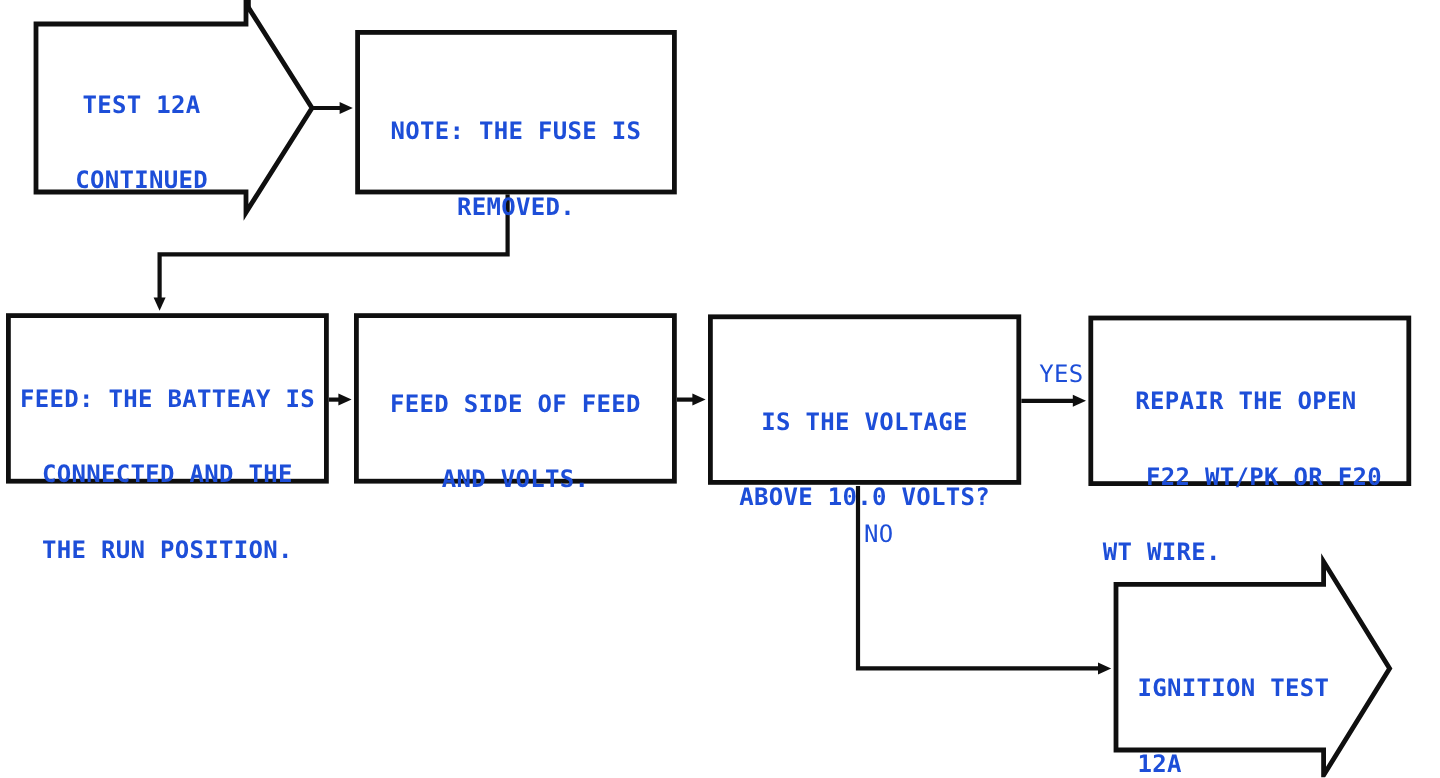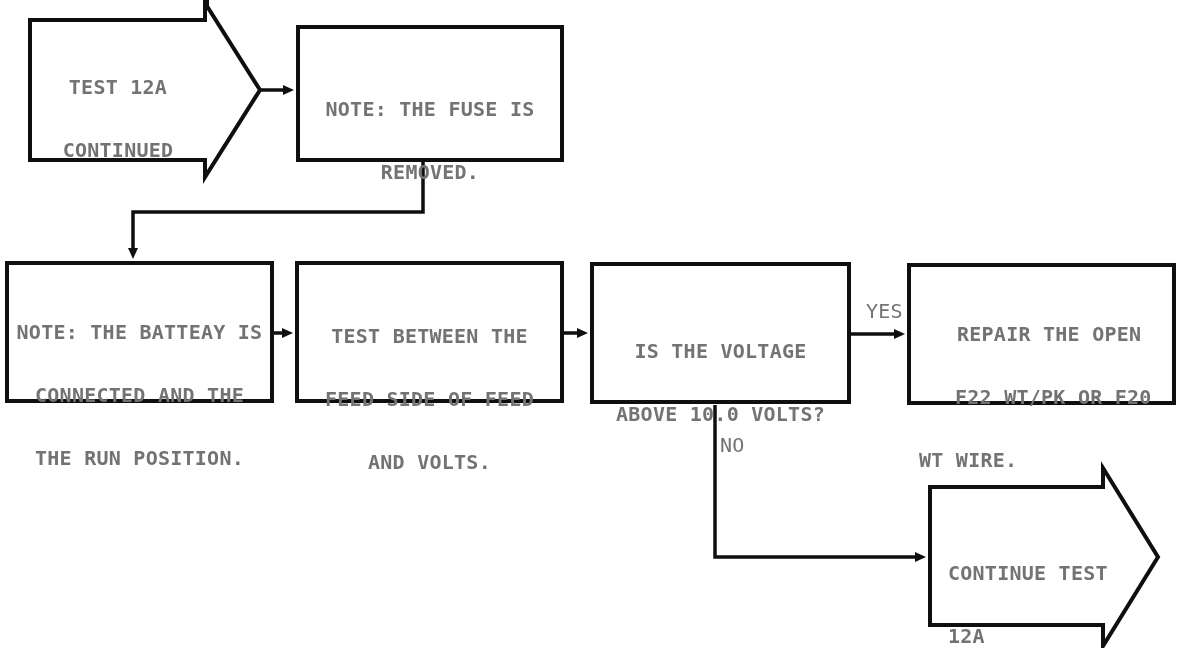--- a/index.html
+++ b/index.html
@@ -1,19 +1,19 @@
 <!DOCTYPE html>
 <html><head>
 <meta charset="utf-8">
 <style>
   html,body{margin:0;padding:0;background:#ffffff;}
   #stage{
     position:relative;width:1200px;height:648px;background:#ffffff;overflow:hidden;
     font-family:"DejaVu Sans Mono","Liberation Mono",monospace;
-    color:#737373;
+    color:#1d4ed8;
   }
   #wires{position:absolute;left:0;top:0;width:1200px;height:648px;}
   .flow-box{
     position:absolute;border:4px solid #0f0f0f;background:#ffffff;box-sizing:border-box;
   }
   .txt{
     position:absolute;font-weight:700;font-size:20px;line-height:21px;
     letter-spacing:0.25px;white-space:pre;
   }
   .center{text-align:center;}
@@ -59,46 +59,45 @@
   </div>
 
   <div class="flow-box" style="left:296px;top:25px;width:268px;height:137px;"></div>
   <div class="txt center" style="left:296px;top:57px;width:268px;">
     <div class="ln">NOTE: THE FUSE IS</div>
     <div class="ln">REMOVED.</div>
   </div>
 
   <div class="flow-box" style="left:5px;top:261px;width:269px;height:142px;"></div>
   <div class="txt center" style="left:5px;top:280px;width:269px;">
-    <div class="ln">NOTE: THE BATTEAY IS</div>
+    <div class="ln">FEED: THE BATTEAY IS</div>
     <div class="ln">CONNECTED AND THE</div>
     <div class="ln">THE RUN POSITION.</div>
   </div>
 
   <div class="flow-box" style="left:295px;top:261px;width:269px;height:142px;"></div>
   <div class="txt center" style="left:295px;top:284px;width:269px;">
-    <div class="ln">TEST BETWEEN THE</div>
     <div class="ln">FEED SIDE OF FEED</div>
     <div class="ln">AND VOLTS.</div>
   </div>
 
   <div class="flow-box" style="left:590px;top:262px;width:261px;height:142px;"></div>
   <div class="txt center" style="left:590px;top:299px;width:261px;">
     <div class="ln">IS THE VOLTAGE</div>
     <div class="ln">ABOVE 10.0 VOLTS?</div>
   </div>
 
   <div class="flow-box" style="left:907px;top:263px;width:269px;height:142px;"></div>
   <div class="txt left" style="left:907px;top:282px;width:269px;">
-    <div class="ln" style="padding-left:50px;">REPAIR THE OPEN</div>
+    <div class="ln" style="padding-left:39px;">REPAIR THE OPEN</div>
     <div class="ln" style="padding-left:48px;">F22 WT/PK OR F20</div>
     <div class="ln" style="padding-left:12px;">WT WIRE.</div>
   </div>
 
   <div class="branch-label" style="left:866px;top:301px;">YES</div>
   <div class="branch-label" style="left:720px;top:422px;margin-top:13px;">NO</div>
 
   <div class="txt left" style="left:948px;top:521px;width:200px;">
-    <div class="ln">CONTINUE TEST</div>
+    <div class="ln">IGNITION TEST</div>
     <div class="ln">12A</div>
   </div>
 
 </div>
 
 </body></html>

